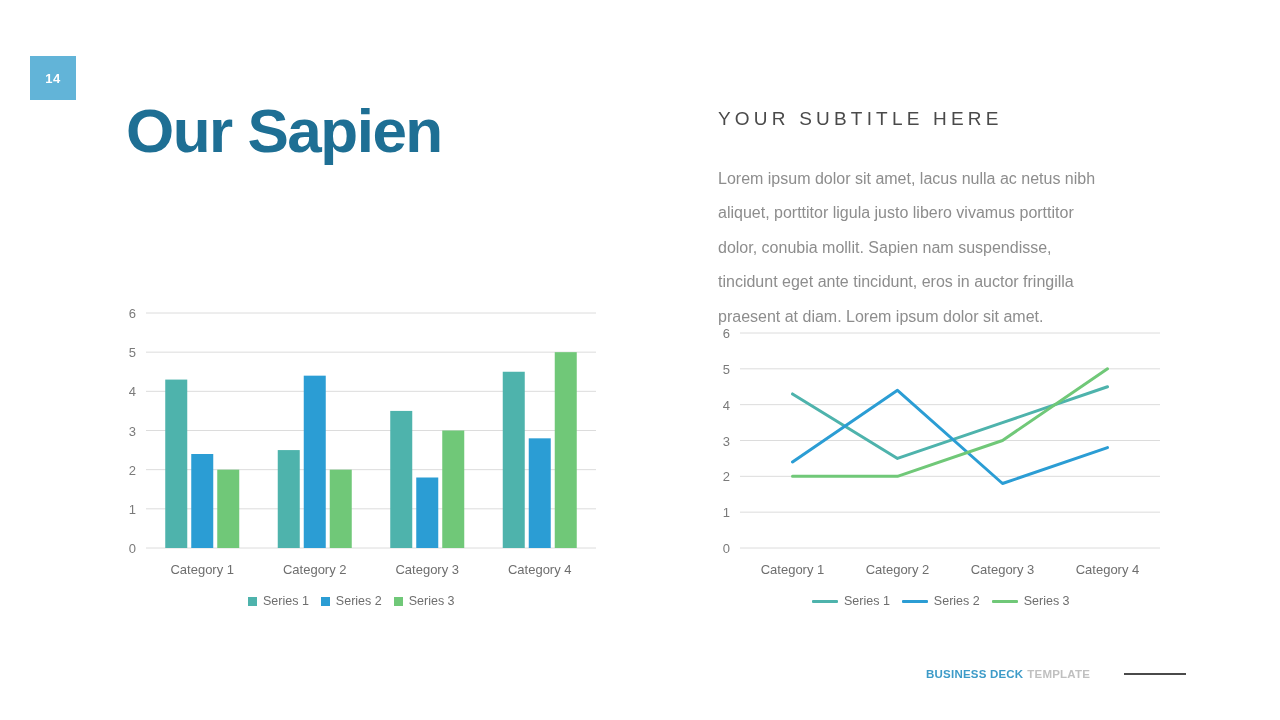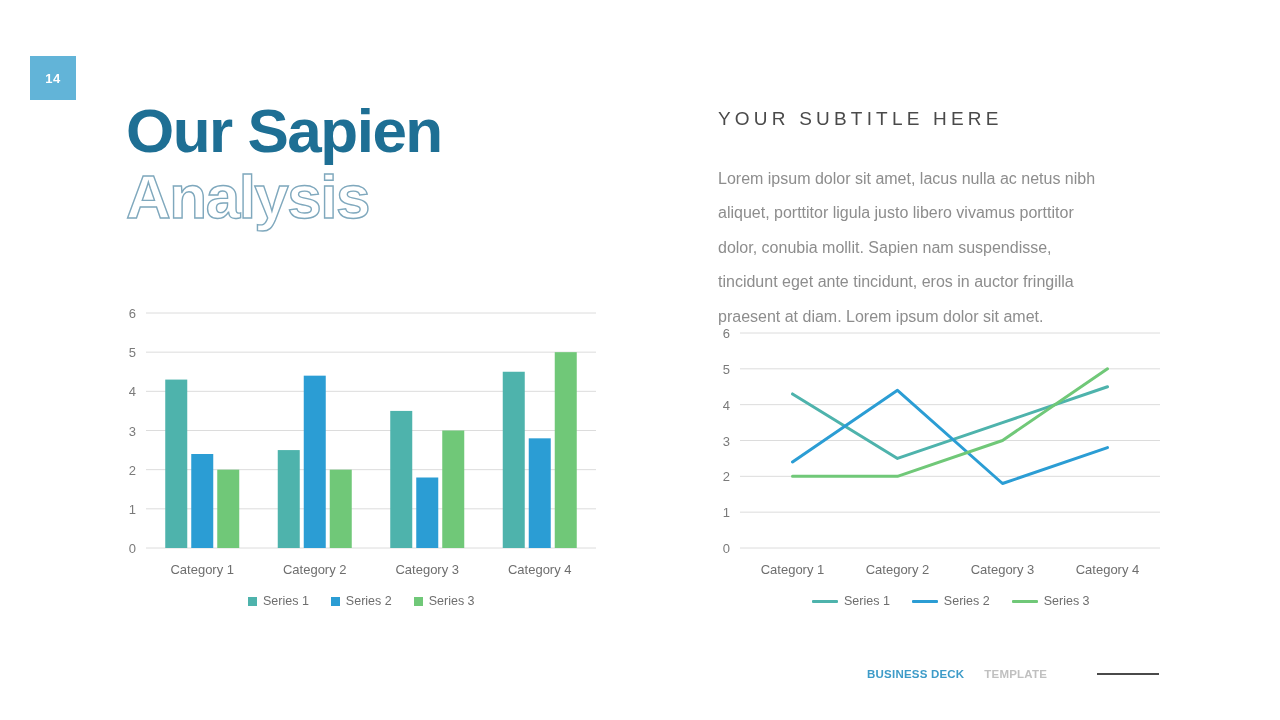--- a/index.html
+++ b/index.html
@@ -12,20 +12,21 @@
     background: #ffffff;
     font-family: "Liberation Sans", sans-serif;
     overflow: hidden;
     position: relative;
   }
   .slide {
     position: relative;
     width: 1171px;
     height: 720px;
     background: #ffffff;
+    padding-left: 15px;
   }
 
   
   .page-badge {
     position: absolute;
     left: 30px;
     top: 56px;
     width: 46px;
     height: 44px;
     background: #62b4d8;
@@ -95,21 +96,21 @@
   .chart-bar-wrap { left: 112px; top: 305px; }
   .chart-line-wrap { left: 706px; top: 325px; }
 
   .chart-svg { display: block; }
 
   
   .legend {
     position: absolute;
     display: flex;
     align-items: center;
-    gap: 22px;
+    gap: 12px;
   }
   .legend-bar { left: 248px; top: 594px; }
   .legend-line { left: 812px; top: 594px; }
 
   .legend-item {
     display: flex;
     align-items: center;
     gap: 6px;
   }
   .legend-swatch {
@@ -124,25 +125,25 @@
     border-radius: 1px;
   }
   .legend-label {
     font-size: 12.5px;
     color: #6e6e6e;
   }
 
   
   .footer {
     position: absolute;
-    right: 12px;
+    right: 0;
     bottom: 40px;
     display: flex;
     align-items: center;
-    gap: 16px;
+    gap: 0;
   }
   .footer-brand {
     font-size: 11.5px;
     font-weight: 700;
     color: #3d9bc8;
     letter-spacing: 0.2px;
   }
   .footer-template {
     font-size: 11.5px;
     font-weight: 700;
@@ -161,21 +162,20 @@
 <body>
 
 <div class="slide">
 
   <div class="page-badge">
     <span>14</span>
   </div>
 
   <div class="title-block">
     <h1 class="title-main">Our Sapien</h1>
-    <h2 class="title-outline">Analysis</h2>
   </div>
 
   <div class="subtitle-block">
     <div class="subtitle">YOUR SUBTITLE HERE</div>
     <p class="body-text">Lorem ipsum dolor sit amet, lacus nulla ac netus nibh aliquet, porttitor ligula justo libero vivamus porttitor dolor, conubia mollit. Sapien nam suspendisse, tincidunt eget ante tincidunt, eros in auctor fringilla praesent at diam. Lorem ipsum dolor sit amet.</p>
   </div>
 
   <div class="chart-wrap chart-bar-wrap">
     <svg class="chart-svg" id="bar-chart-svg" width="490" height="285">
         <line x1="34" y1="243" x2="484" y2="243" stroke="#dcdcdc" stroke-width="1"></line>

